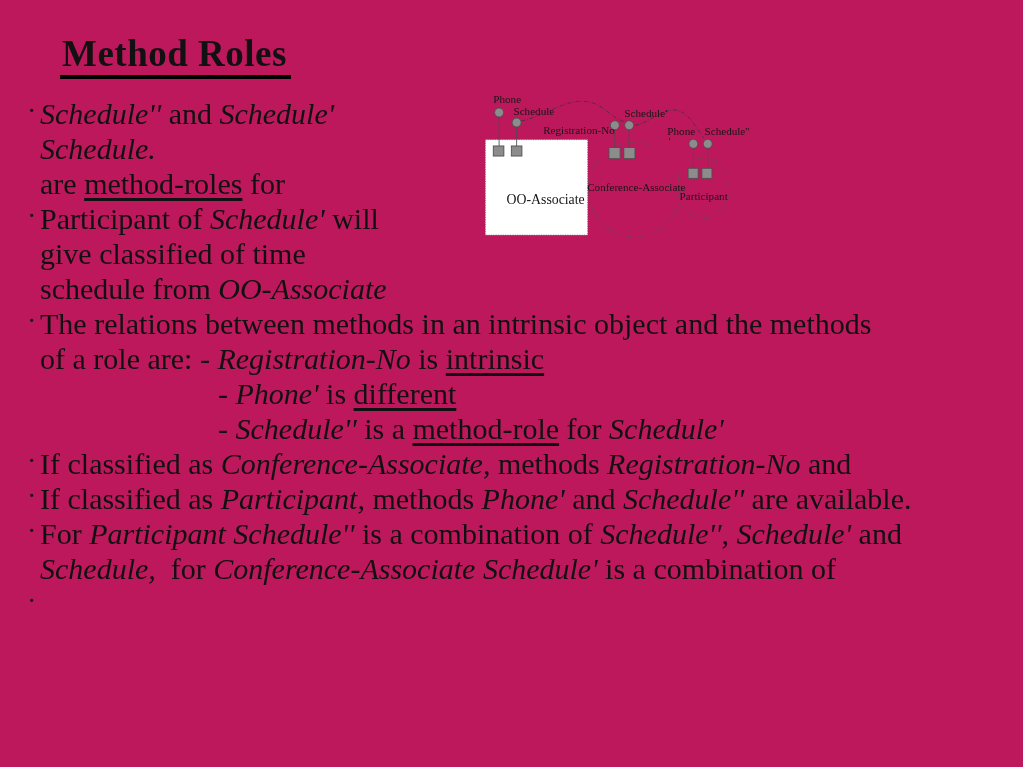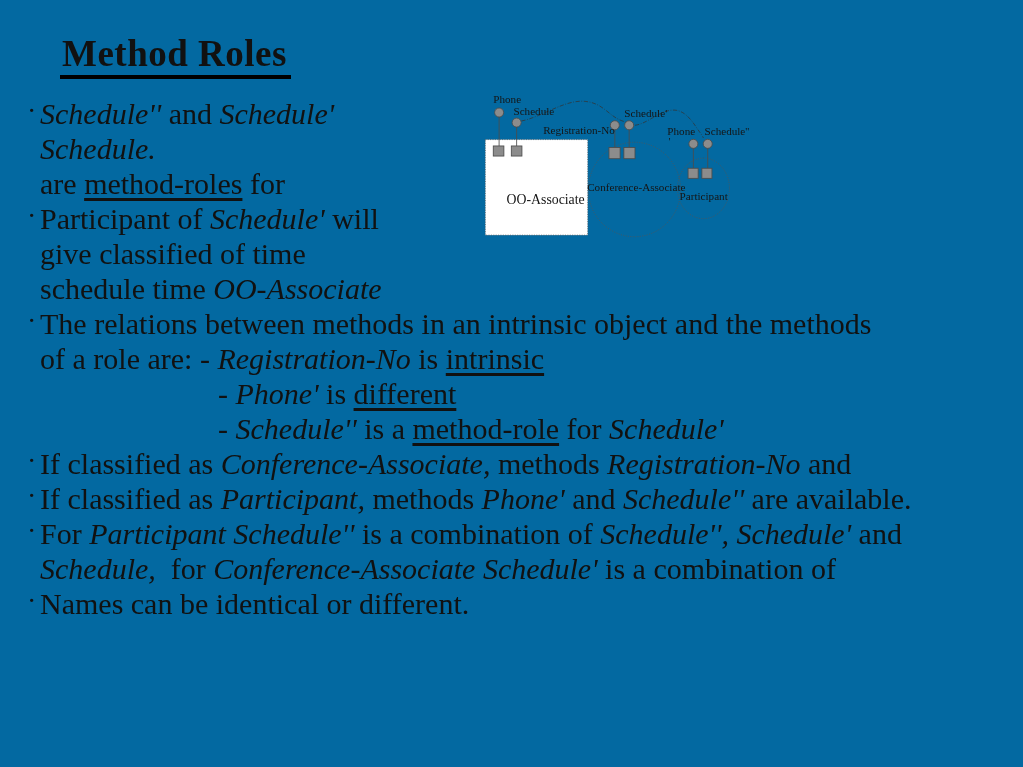--- a/index.html
+++ b/index.html
@@ -1,18 +1,18 @@
 <!DOCTYPE html>
 <html><head>
 <meta charset="utf-8">
 <style>
   html,body{margin:0;padding:0;background:#ffffff;}
   body{width:1023px;height:767px;position:relative;overflow:hidden;
        font-family:"Liberation Serif", serif;color:#111;}
-  #slide{position:absolute;inset:0;background:#0369a1;}
+  #slide{position:absolute;inset:0;background:#be185d;}
 
   
   #title{position:absolute;left:60px;top:34px;font-size:37px;font-weight:bold;
          border-bottom:4px solid #000;padding:0 4px 0 2px;line-height:1.1;
          letter-spacing:0.5px;}
 
   
   #textblock{position:absolute;left:40px;top:96px;font-size:30px;line-height:35px;}
   .line{position:relative;white-space:nowrap;height:35px;}
   .line span{white-space:pre;}
@@ -33,30 +33,30 @@
 <div id="slide">
 
   <div id="title">Method Roles</div>
 
   <div id="textblock">
       <div class="line"><span class="dot">·</span><span class="i">Schedule''</span><span> and </span><span class="i">Schedule'</span></div>
       <div class="line"><span class="i">Schedule.</span></div>
       <div class="line"><span>are </span><span class="u">method-roles</span><span> for</span></div>
       <div class="line"><span class="dot">·</span><span>Participant of </span><span class="i">Schedule'</span><span> will</span></div>
       <div class="line"><span>give classified of time</span></div>
-      <div class="line"><span>schedule time </span><span class="i">OO-Associate</span></div>
+      <div class="line"><span>schedule from </span><span class="i">OO-Associate</span></div>
       <div class="line"><span class="dot">·</span><span>The relations between methods in an intrinsic object and the methods</span></div>
       <div class="line"><span>of a role are: - </span><span class="i">Registration-No</span><span> is </span><span class="u">intrinsic</span></div>
       <div class="line sub"><span>- </span><span class="i">Phone'</span><span> is </span><span class="u">different</span></div>
       <div class="line sub"><span>- </span><span class="i">Schedule''</span><span> is a </span><span class="u">method-role</span><span> for </span><span class="i">Schedule'</span></div>
       <div class="line"><span class="dot">·</span><span>If classified as </span><span class="i">Conference-Associate,</span><span> methods </span><span class="i">Registration-No</span><span> and</span></div>
       <div class="line"><span class="dot">·</span><span>If classified as </span><span class="i">Participant,</span><span> methods </span><span class="i">Phone'</span><span> and </span><span class="i">Schedule''</span><span> are available.</span></div>
       <div class="line"><span class="dot">·</span><span>For </span><span class="i">Participant Schedule''</span><span> is a combination of </span><span class="i">Schedule'', Schedule'</span><span> and</span></div>
       <div class="line"><span class="i">Schedule,</span><span>  for </span><span class="i">Conference-Associate Schedule'</span><span> is a combination of</span></div>
-      <div class="line"><span class="dot">·</span><span>Names can be identical or different.</span></div>
+      <div class="line"><span class="dot">·</span></div>
     </div>
 
   <svg id="diagram" width="543" height="295" viewBox="480 25 1023 320" style="overflow:visible">
 
     <ellipse cx="771" cy="217" rx="87" ry="89" fill="none" stroke="#555" stroke-width="1.4" stroke-dasharray="2 2.5"></ellipse>
     <ellipse cx="901" cy="215" rx="49" ry="57" fill="none" stroke="#555" stroke-width="1.4" stroke-dasharray="2 2.5"></ellipse>
     <rect x="490" y="123" width="193" height="180" fill="#ffffff" stroke="#555" stroke-width="1.4" stroke-dasharray="2 2.5"></rect>
 
     <path d="M558,88 C598,80 640,47 678,51 C712,54 722,78 746,87
              C758,91 763,97 772,96 C798,93 822,63 851,68

